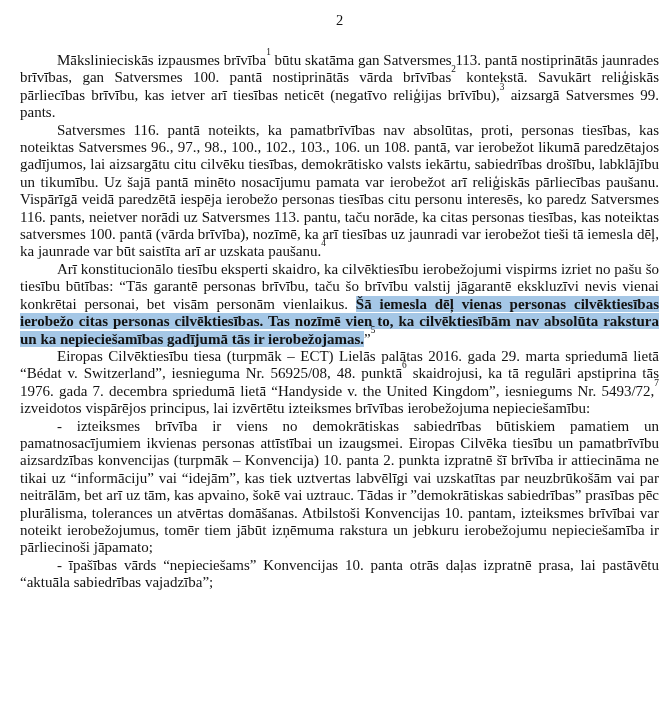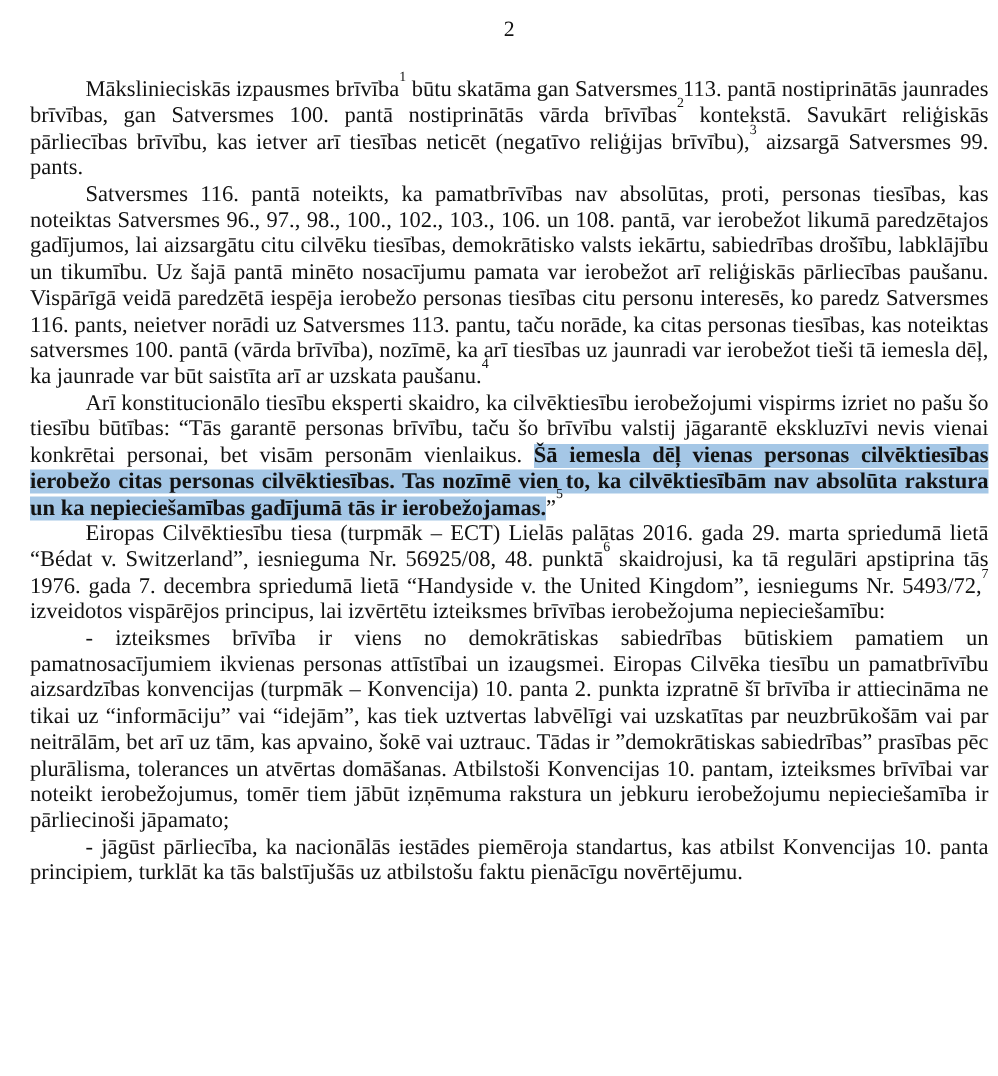--- a/index.html
+++ b/index.html
@@ -50,15 +50,15 @@
 
 <div class="page">
   <div class="page-number">2</div>
 
   <div class="body-text">
     <p><span>Mākslinieciskās izpausmes brīvība</span><sup>1</sup><span> būtu skatāma gan Satversmes 113. pantā nostiprinātās jaunrades brīvības, gan Satversmes 100. pantā nostiprinātās vārda brīvības</span><sup>2</sup><span> kontekstā. Savukārt reliģiskās pārliecības brīvību, kas ietver arī tiesības neticēt (negatīvo reliģijas brīvību),</span><sup>3</sup><span> aizsargā Satversmes 99. pants.</span></p>
     <p><span>Satversmes 116. pantā noteikts, ka pamatbrīvības nav absolūtas, proti, personas tiesības, kas noteiktas Satversmes 96., 97., 98., 100., 102., 103., 106. un 108. pantā, var ierobežot likumā paredzētajos gadījumos, lai aizsargātu citu cilvēku tiesības, demokrātisko valsts iekārtu, sabiedrības drošību, labklājību un tikumību. Uz šajā pantā minēto nosacījumu pamata var ierobežot arī reliģiskās pārliecības paušanu. Vispārīgā veidā paredzētā iespēja ierobežo personas tiesības citu personu interesēs, ko paredz Satversmes 116. pants, neietver norādi uz Satversmes 113. pantu, taču norāde, ka citas personas tiesības, kas noteiktas satversmes 100. pantā (vārda brīvība), nozīmē, ka arī tiesības uz jaunradi var ierobežot tieši tā iemesla dēļ, ka jaunrade var būt saistīta arī ar uzskata paušanu.</span><sup>4</sup></p>
     <p><span>Arī konstitucionālo tiesību eksperti skaidro, ka cilvēktiesību ierobežojumi vispirms izriet no pašu šo tiesību būtības: “Tās garantē personas brīvību, taču šo brīvību valstij jāgarantē ekskluzīvi nevis vienai konkrētai personai, bet visām personām vienlaikus. </span><span class="hl">Šā iemesla dēļ vienas personas cilvēktiesības ierobežo citas personas cilvēktiesības. Tas nozīmē vien to, ka cilvēktiesībām nav absolūta rakstura un ka nepieciešamības gadījumā tās ir ierobežojamas.</span><span>”</span><sup>5</sup></p>
     <p><span>Eiropas Cilvēktiesību tiesa (turpmāk – ECT) Lielās palātas 2016. gada 29. marta spriedumā lietā “Bédat v. Switzerland”, iesnieguma Nr. 56925/08, 48. punktā</span><sup>6</sup><span>  skaidrojusi, ka tā regulāri apstiprina tās 1976. gada 7. decembra spriedumā lietā “Handyside v. the United Kingdom”, iesniegums Nr. 5493/72,</span><sup>7</sup><span> izveidotos vispārējos principus, lai izvērtētu izteiksmes brīvības ierobežojuma nepieciešamību:</span></p>
     <p><span>- izteiksmes brīvība ir viens no demokrātiskas sabiedrības būtiskiem pamatiem un pamatnosacījumiem ikvienas personas attīstībai un izaugsmei. Eiropas Cilvēka tiesību un pamatbrīvību aizsardzības konvencijas (turpmāk – Konvencija) 10. panta 2. punkta izpratnē šī brīvība ir attiecināma ne tikai uz “informāciju” vai “idejām”, kas tiek uztvertas labvēlīgi vai uzskatītas par neuzbrūkošām vai par neitrālām, bet arī uz tām, kas apvaino, šokē vai uztrauc. Tādas ir ”demokrātiskas sabiedrības” prasības pēc plurālisma, tolerances un atvērtas domāšanas. Atbilstoši Konvencijas 10. pantam, izteiksmes brīvībai var noteikt ierobežojumus, tomēr tiem jābūt izņēmuma rakstura un jebkuru ierobežojumu nepieciešamība ir pārliecinoši jāpamato;</span></p>
-    <p><span>- jāgūst pārliecība, ka nacionālās iestādes piemēroja standartus, kas atbilst Konvencijas 10. panta principiem, turklāt ka tās balstījušās uz atbilstošu faktu pienācīgu novērtējumu.</span></p>
+    <p><span>- īpašības vārds “nepieciešams” Konvencijas 10. panta otrās daļas izpratnē prasa, lai pastāvētu “aktuāla sabiedrības vajadzība”;</span></p>
   </div>
 </div>
 
 </body></html>

